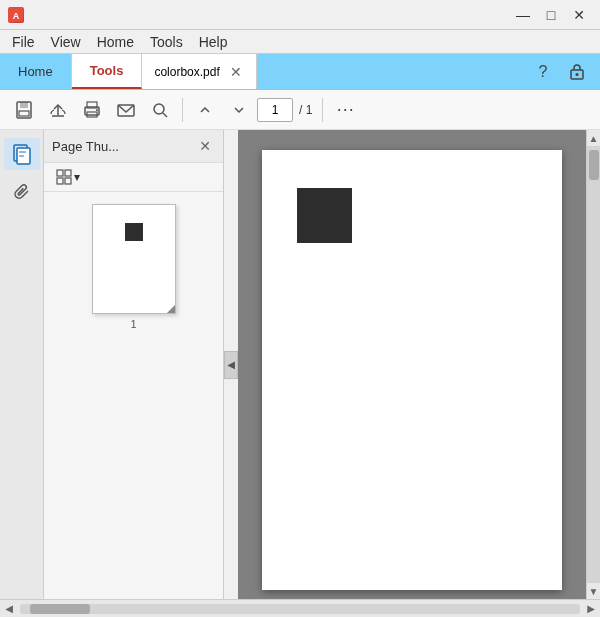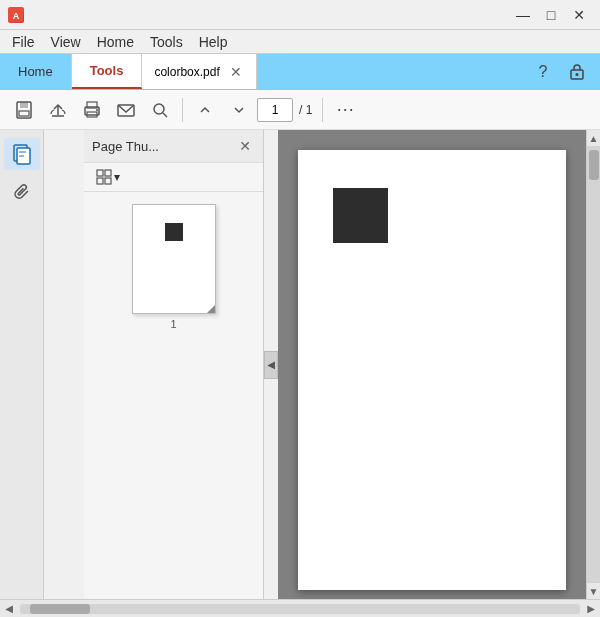--- a/index.html
+++ b/index.html
@@ -194,21 +194,20 @@
       color: #1a6fb5;
     }
 
     
     .panel {
       width: 180px;
       background: #f5f5f5;
       border-right: 1px solid #ccc;
       display: flex;
       flex-direction: column;
-      margin-left: 40px;
     }
     .panel-header {
       display: flex; align-items: center;
       padding: 6px 8px;
       border-bottom: 1px solid #ddd;
       justify-content: space-between;
       background: #ebebeb;
     }
     .panel-title {
       font-size: 13px; color: #333;

